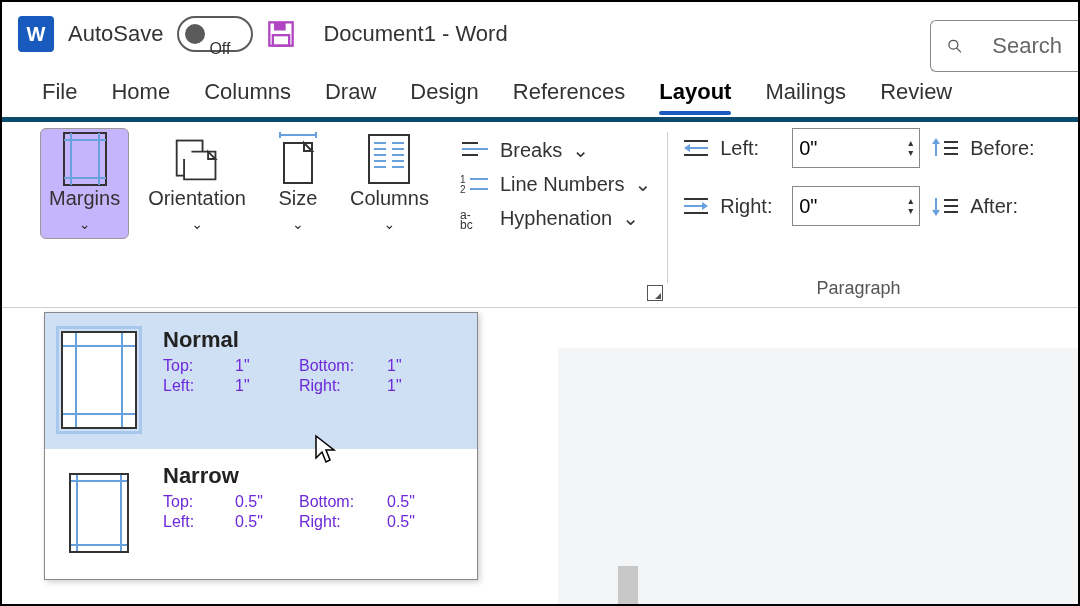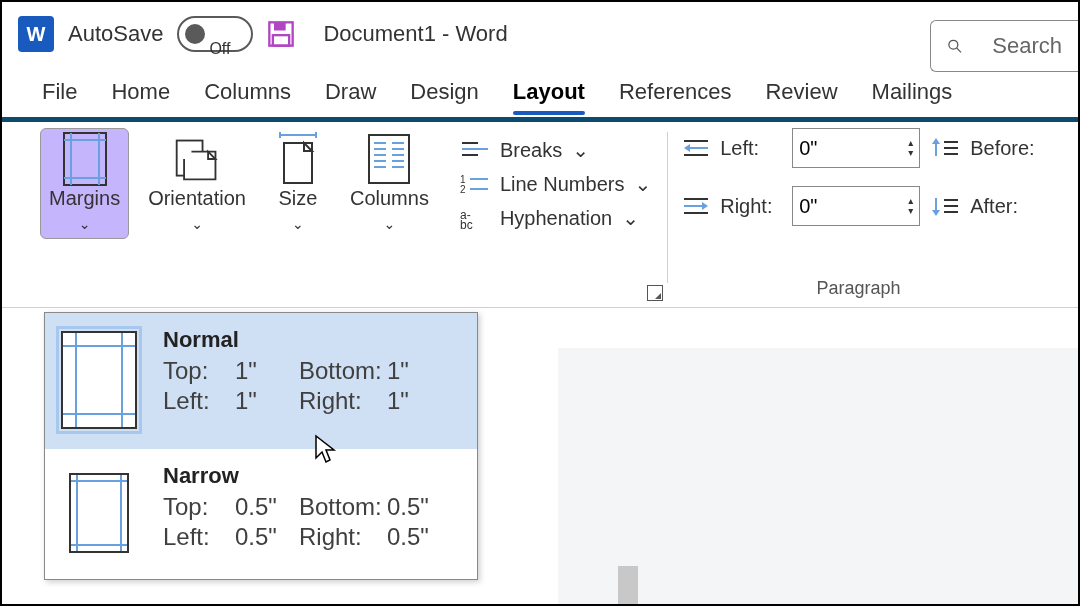--- a/index.html
+++ b/index.html
@@ -62,21 +62,21 @@
   .margins-menu { position: absolute; left: 42px; top: 310px; width: 434px; background: #fff; border: 1px solid #888; box-shadow: 2px 2px 6px rgba(0,0,0,0.2); z-index: 10; }
   .margin-item { display: flex; padding: 14px 12px 16px; gap: 22px; cursor: pointer; }
   .margin-item.hovered { background: #cfe0f4; }
   .margin-thumb { border: 2px solid #333; background: #fff; position: relative; flex-shrink: 0; }
   .margin-thumb.normal { width: 76px; height: 98px; margin: 4px; }
   .margin-thumb.hovered-thumb { outline: 3px solid #a8c7ec; outline-offset: 2px; }
   .margin-thumb.narrow { width: 60px; height: 80px; margin: 10px 12px; }
   .margin-thumb .ml { position: absolute; background: #69a0de; }
   .margin-details { flex: 1; }
   .margin-name { font-size: 22px; font-weight: 600; color: #222; margin-bottom: 4px; }
-  .margin-grid { display: grid; grid-template-columns: 72px 64px 88px 48px; font-size: 24px; color: #404040; row-gap: 2px; }
+  .margin-grid { display: grid; grid-template-columns: 72px 64px 88px 48px; font-size: 16px; color: #6d28d9; row-gap: 2px; }
 
   .cursor { position: absolute; left: 312px; top: 432px; width: 24px; height: 30px; z-index: 20; pointer-events: none; }
 
   .docarea { position: absolute; left: 556px; top: 346px; right: 0; bottom: 0; background: #f4f5f6; }
   .docarea .page { position: absolute; left: 60px; top: 218px; width: 20px; height: 40px; background: #c8c8c8; }
 </style>
 </head>
 <body>
 
 <div class="titlebar">
@@ -100,24 +100,24 @@
     <span class="search-text">Search</span>
   </div>
 </div>
 
 <div class="tabs">
   <div class="tab">File</div>
   <div class="tab">Home</div>
   <div class="tab">Columns</div>
   <div class="tab">Draw</div>
   <div class="tab">Design</div>
+  <div class="tab">References</div>
   <div class="tab active">Layout</div>
-  <div class="tab">References</div>
+  <div class="tab">Mailings</div>
   <div class="tab">Review</div>
-  <div class="tab">Mailings</div>
 </div>
 
 <div class="ribbon">
 
   <div class="ribbon-group" style="padding-left:38px;">
     <div class="page-setup-row">
       <div class="ribbon-btn open">
         <div class="icon">
           <svg width="44" height="54" viewBox="0 0 44 54">
               <rect x="1" y="1" width="42" height="52" fill="none" stroke="#333" stroke-width="2"></rect>

